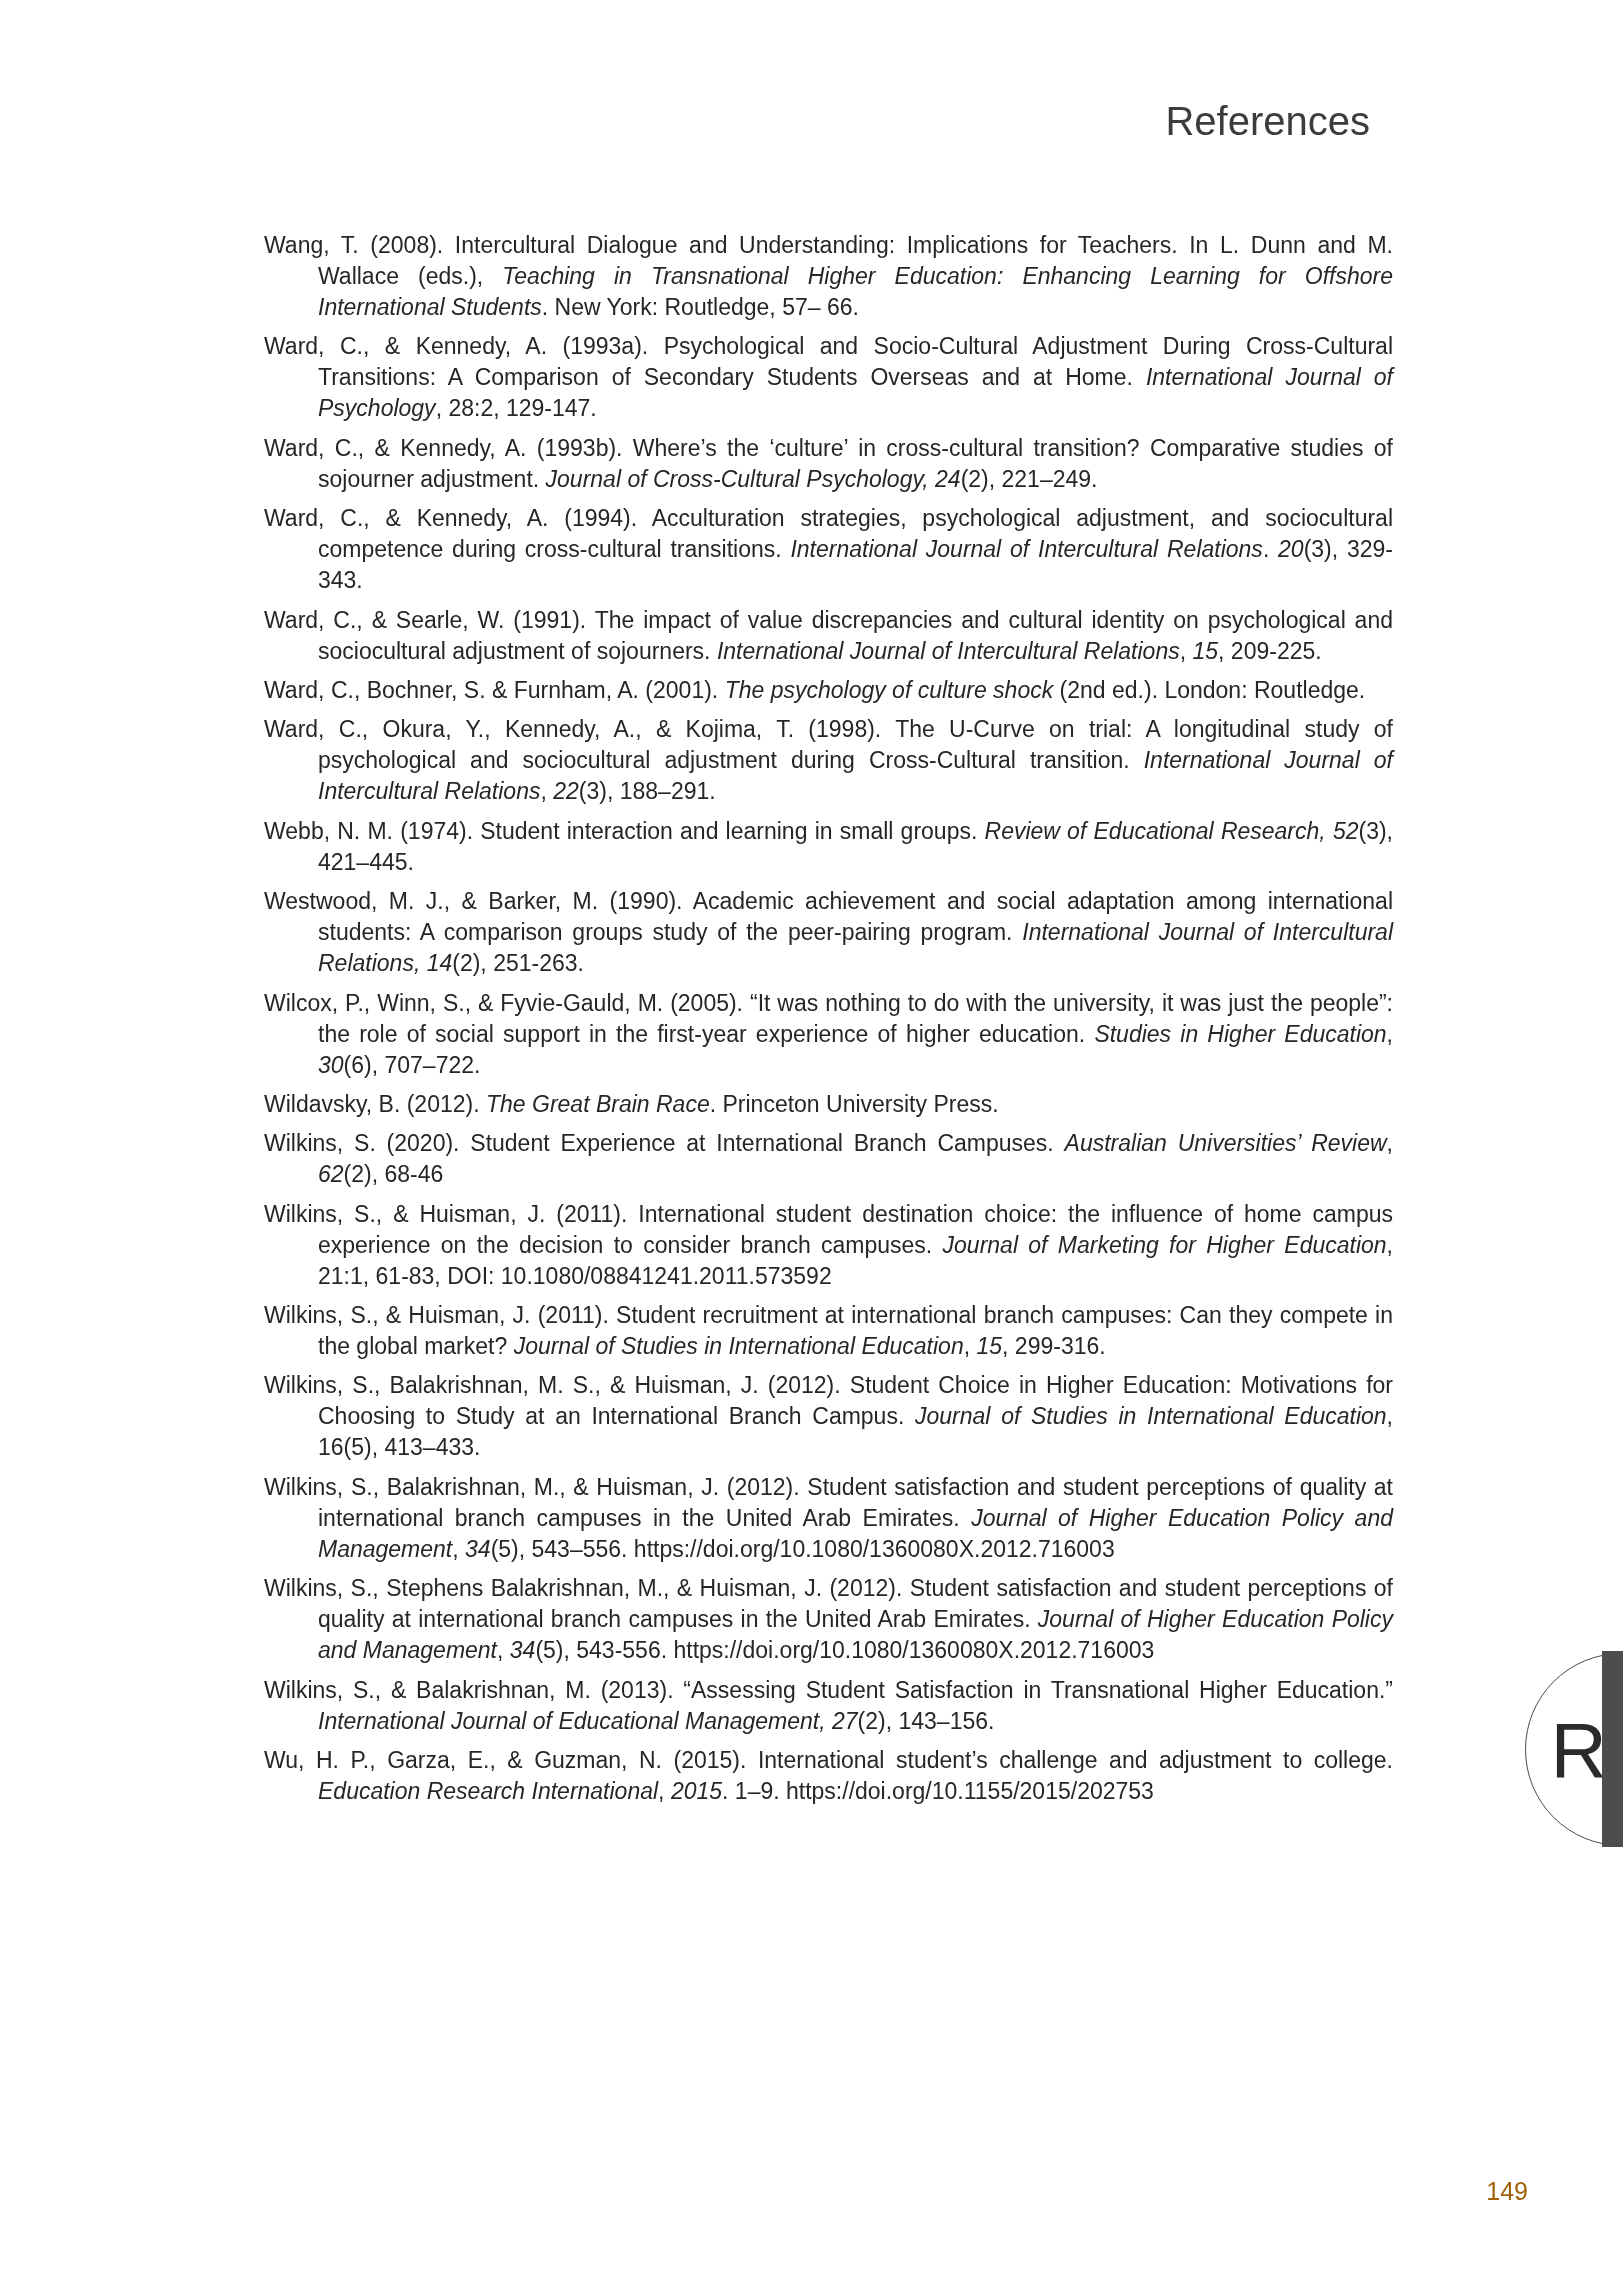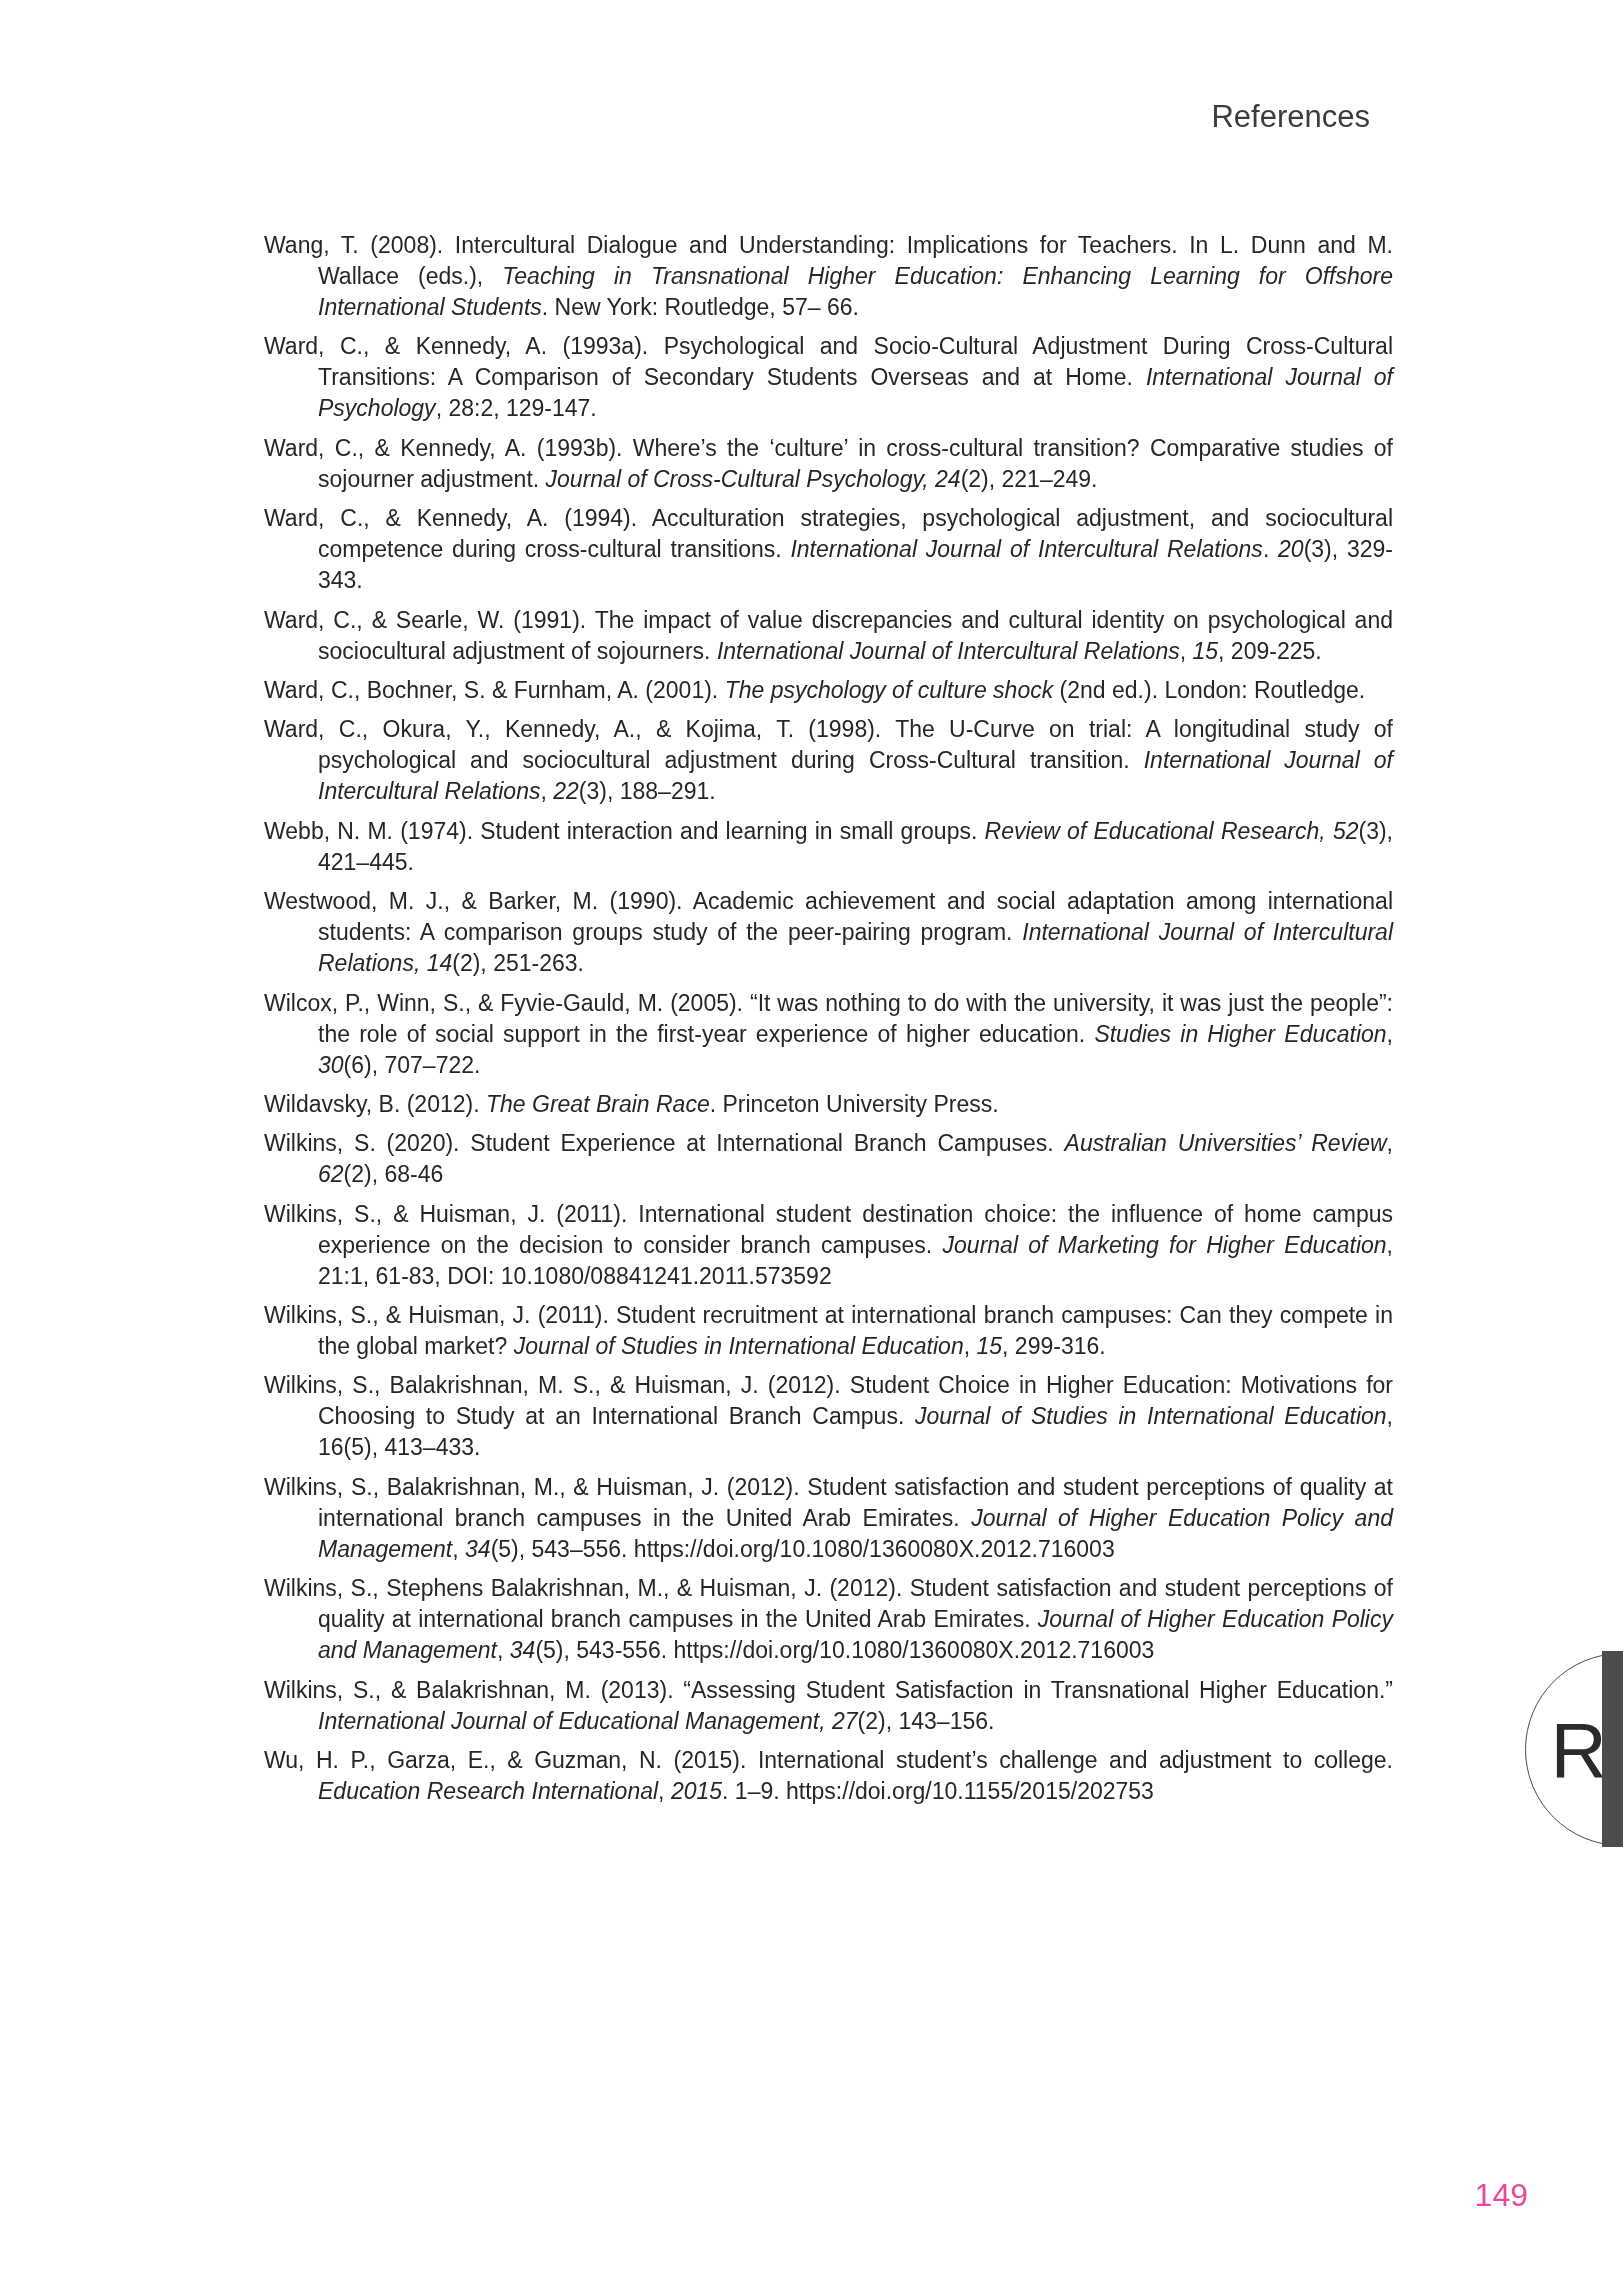--- a/index.html
+++ b/index.html
@@ -9,21 +9,21 @@
     height: 2295px;
     background: #ffffff;
     overflow: hidden;
     font-family: "Liberation Sans", sans-serif;
     color: #262626;
   }
   .running-head {
     position: absolute;
     top: 101px;
     right: 254px;
-    font-size: 31px;
+    font-size: 40px;
     font-weight: 400;
     color: #3c3c3c;
     line-height: 1;
   }
   .references {
     position: absolute;
     left: 232px;
     top: 230px;
     width: 1129px;
     margin-left: 32px;
@@ -63,22 +63,22 @@
     left: 1602px;
     top: 1651px;
     width: 21.4px;
     height: 196px;
     background: #4d4d4d;
   }
   .page-number {
     position: absolute;
     top: 2179px;
     right: 96px;
-    font-size: 32px;
-    color: #ec4899;
+    font-size: 25px;
+    color: #a16207;
     line-height: 1;
   }
 </style>
 </head>
 <body>
 
 <div class="page">
 
   <div class="running-head">References</div>
 

